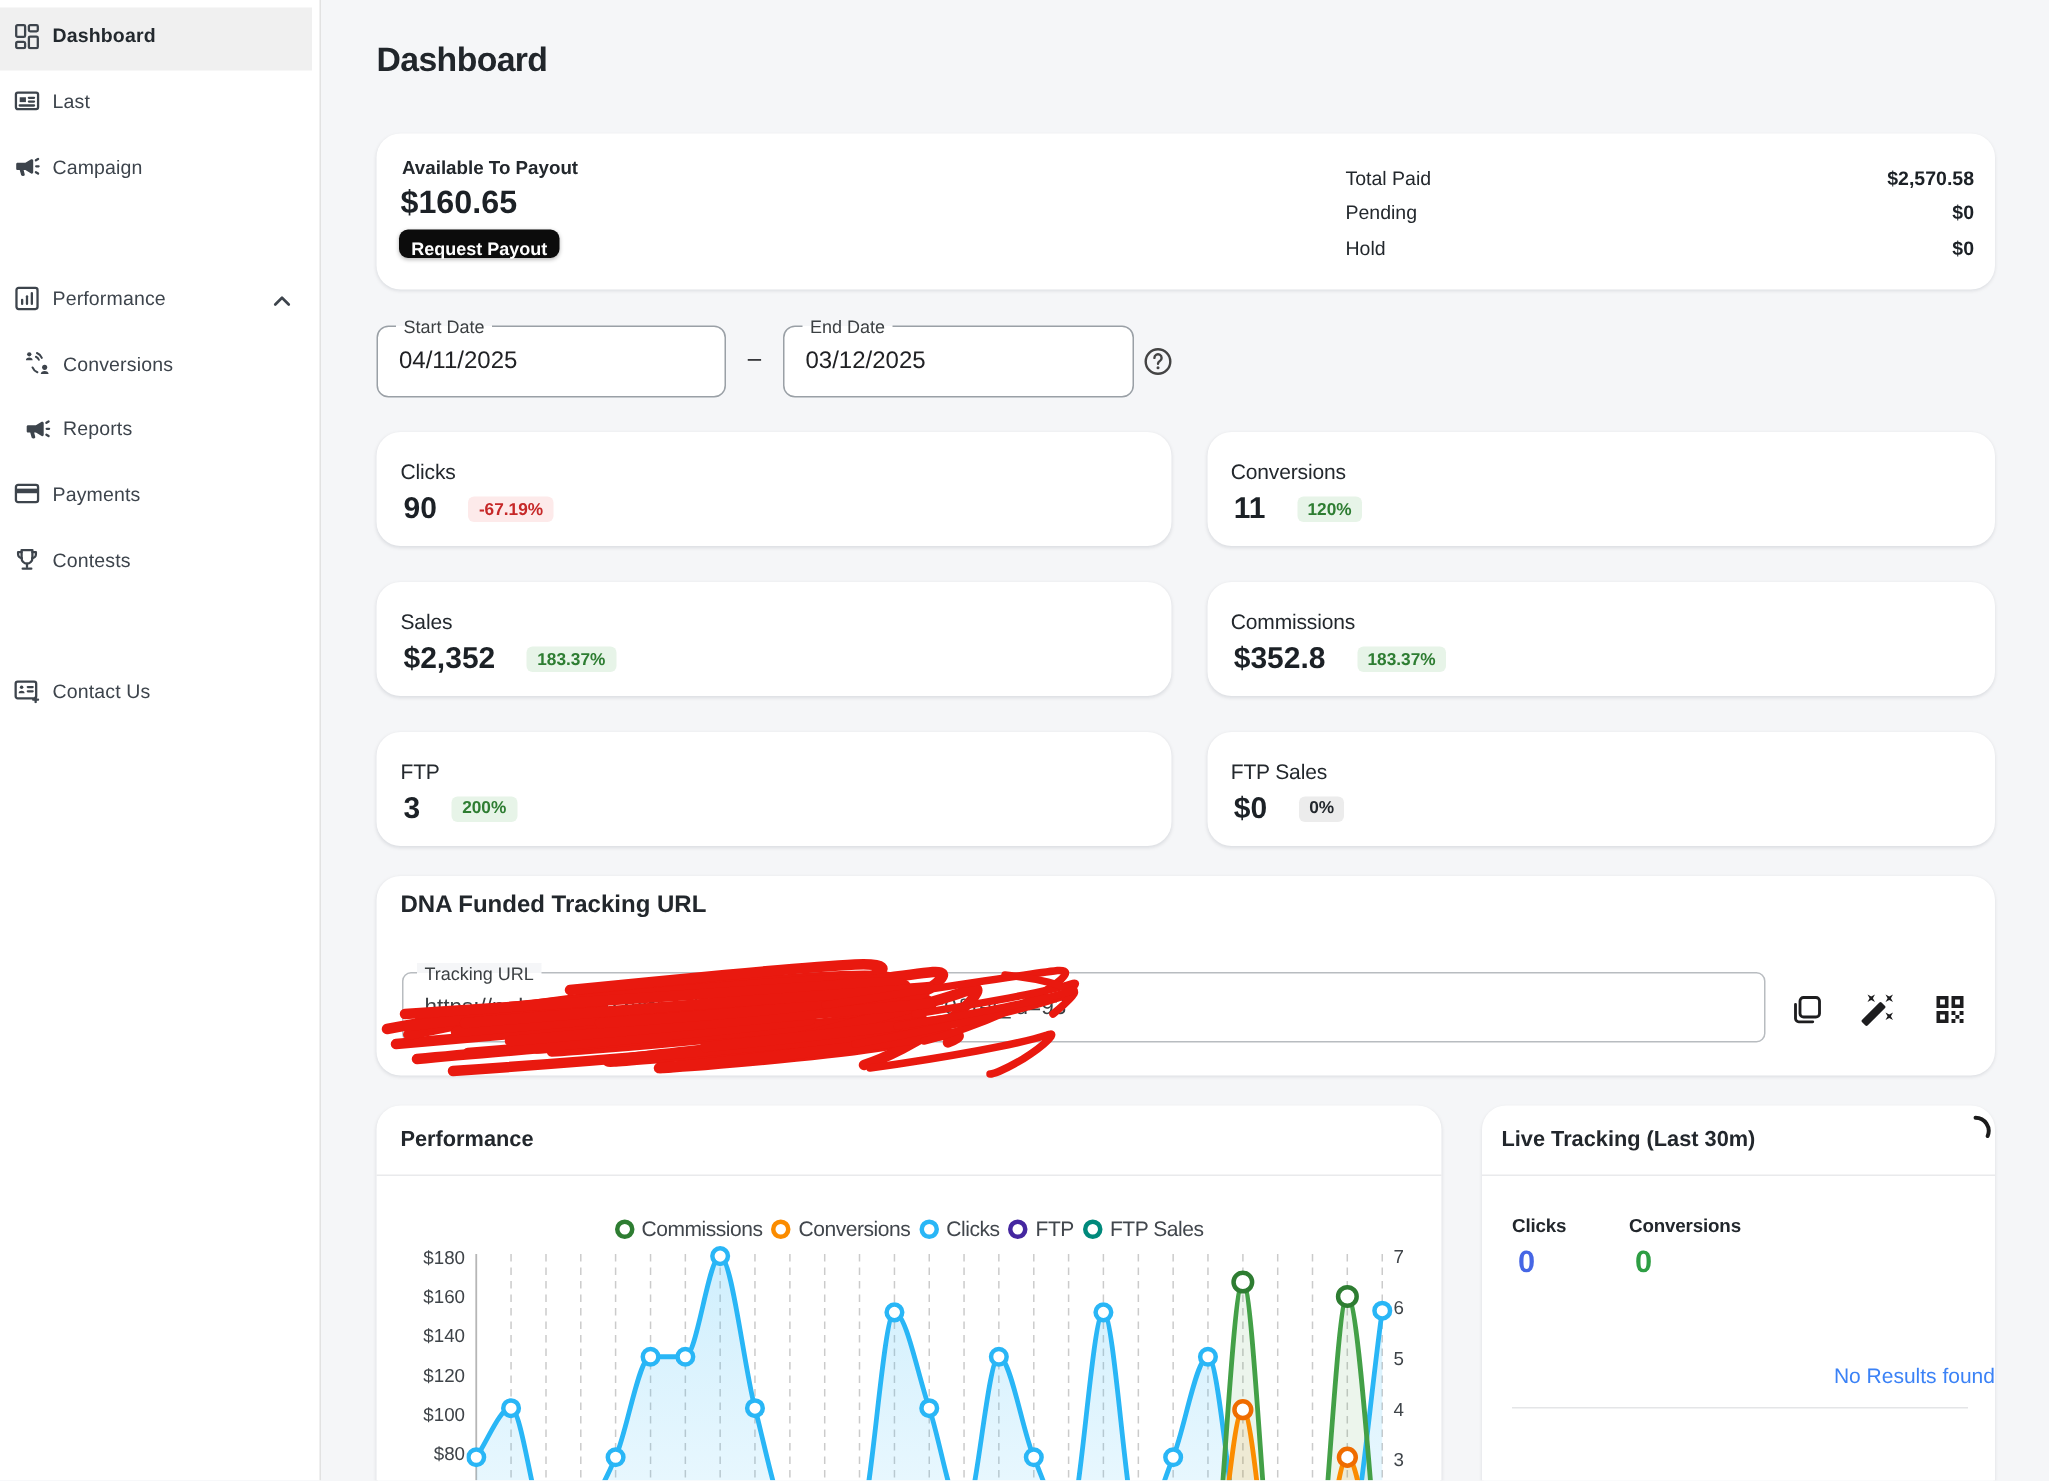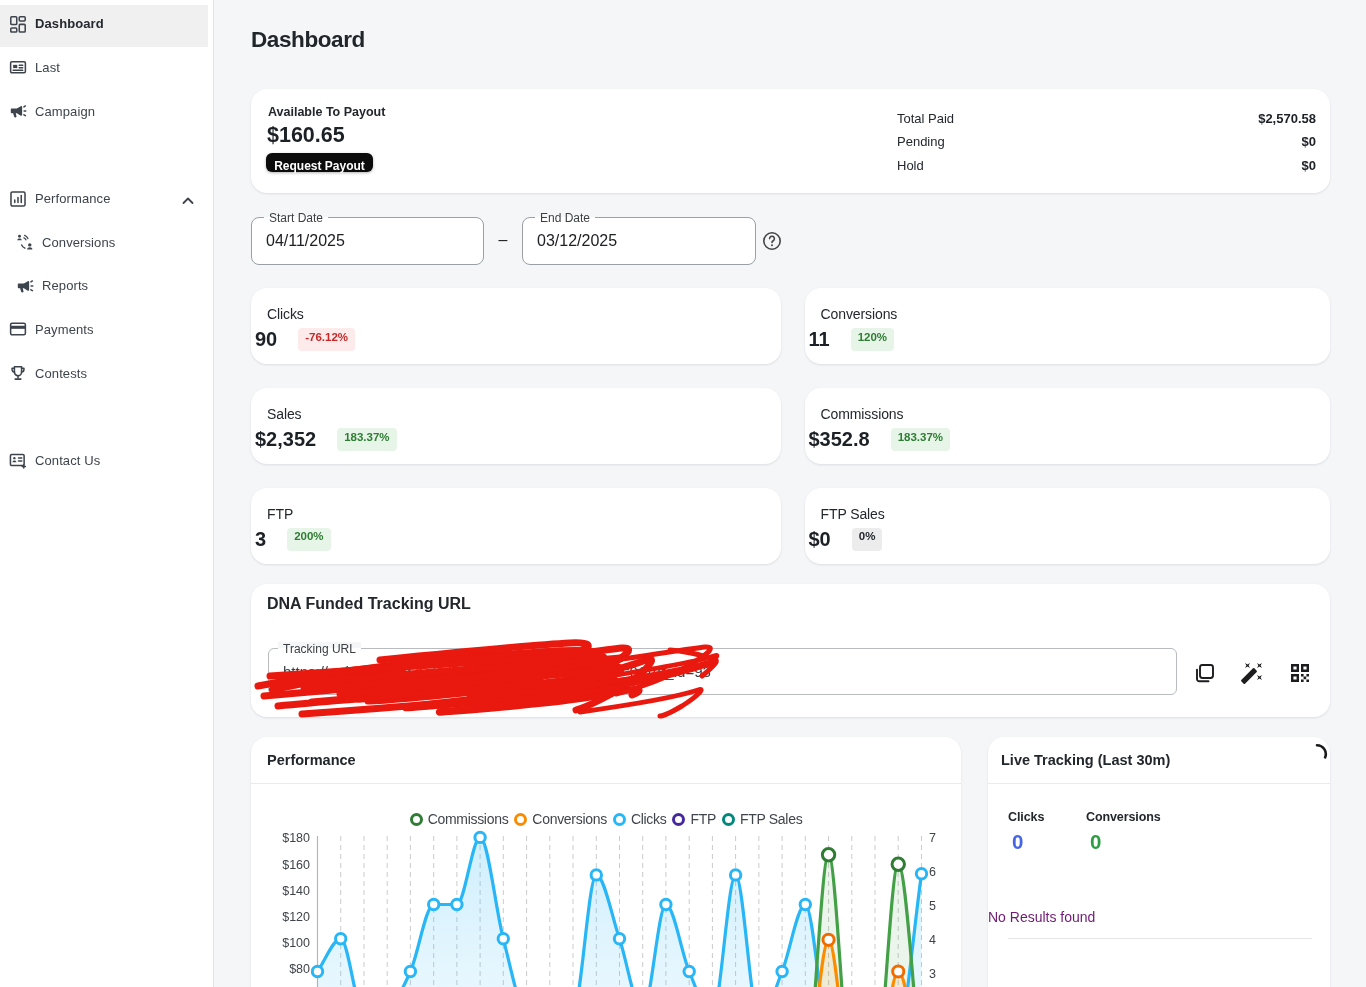--- a/index.html
+++ b/index.html
@@ -7,21 +7,21 @@
 .sidebar { position:absolute; left:0; top:0; width:214px; height:987px; background:#fff; border-right:1px solid #e2e2e2; }
 .nav { position:absolute; left:0; width:208px; height:42px; color:#3d444c; }
 .nav.active { background:#f0f0f0; }
 .nav.active .ntxt { font-weight:700; color:#23292e; }
 .nicw { position:absolute; top:10px; }
 .ntxt { position:absolute; top:11.5px; font-size:13px; font-weight:500; letter-spacing:.1px; }
 .main { position:absolute; left:215px; top:0; width:1151px; height:987px; }
 .h1 { position:absolute; left:251px; top:27px; font-size:22.5px; font-weight:700; color:#21262b; letter-spacing:-.4px; }
 .card { position:absolute; background:#fff; border-radius:16px; box-shadow:0 1px 3px rgba(20,30,40,.07), 0 1px 2px rgba(20,30,40,.04); }
 .slabel { position:absolute; left:16px; top:18px; font-size:14px; letter-spacing:-.1px; color:#23282d; }
-.srow { position:absolute; left:4px; top:40px; display:flex; }
+.srow { position:absolute; left:18px; top:40px; display:flex; align-items:center; }
 .sval { font-size:20px; font-weight:700; color:#1c2126; letter-spacing:0; }
 .badge { margin-left:21px; font-size:11.5px; font-weight:700; padding:2.5px 7px; border-radius:4px; letter-spacing:0; }
 .badge.red { color:#c62828; background:#fdeaea; }
 .badge.green { color:#2e7d32; background:#e7f4e8; }
 .badge.gray { color:#23282d; background:#ececec; }
 .dfield { position:absolute; height:48px; background:#fff; border:1px solid #9aa0a6; border-radius:8px; }
 .dlabel { position:absolute; top:-7px; left:12px; font-size:12px; color:#3c4043; padding:0 5px; background:linear-gradient(to bottom, #f5f6f8 46%, #ffffff 46%); }
 .dval { position:absolute; left:14px; top:14px; font-size:16px; color:#202124; }
 .hdr { position:absolute; left:16px; top:15px; font-size:14.5px; font-weight:700; color:#22272c; }
 .divider { position:absolute; left:0; right:0; height:1px; background:#e9eaec; }
@@ -144,21 +144,21 @@
 <svg style="position:absolute;left:762px;top:231px" width="20" height="20" viewBox="0 0 20 20" fill="none">
     <circle cx="10" cy="10" r="8.2" stroke="#444" stroke-width="1.6"></circle>
     <path d="M7.6 7.6a2.4 2.4 0 1 1 3.6 2.1c-.8.5-1.2.9-1.2 1.8" stroke="#444" stroke-width="1.6" stroke-linecap="round"></path>
     <circle cx="10" cy="14.2" r="1" fill="#444"></circle>
   </svg>
 
 <div class="card" style="left:251px;top:288px;width:530px;height:76px">
 <div class="slabel">Clicks</div>
 <div class="srow">
       <span class="sval">90</span>
-      <span class="badge red">-76.12%</span>
+      <span class="badge red">-67.19%</span>
     </div>
 </div>
 <div class="card" style="left:804.5px;top:288px;width:525.5px;height:76px">
 <div class="slabel">Conversions</div>
 <div class="srow">
       <span class="sval">11</span>
       <span class="badge green">120%</span>
     </div>
 </div>
 <div class="card" style="left:251px;top:388px;width:530px;height:76px">
@@ -293,21 +293,21 @@
 <div class="card" style="left:988px;top:737px;width:342px;height:300px;border-radius:16px 16px 0 0">
   <div class="hdr" style="left:13px">Live Tracking (Last 30m)</div>
   <svg style="position:absolute;left:318px;top:6px" width="22" height="22" viewBox="0 0 22 22" fill="none">
       <path d="M11 2.2 A8.8 8.8 0 0 1 19.1 14.4" stroke="#1b1b1b" stroke-width="2.6" stroke-linecap="round"></path>
     </svg>
   <div class="divider" style="top:46px"></div>
   <div style="position:absolute;left:20px;top:73px;font-size:12.5px;font-weight:700;letter-spacing:-.1px;color:#22272c">Clicks</div>
   <div style="position:absolute;left:24px;top:93px;font-size:20.5px;font-weight:700;color:#4666e5">0</div>
   <div style="position:absolute;left:98px;top:73px;font-size:12.5px;font-weight:700;letter-spacing:-.1px;color:#22272c">Conversions</div>
   <div style="position:absolute;left:102px;top:93px;font-size:20.5px;font-weight:700;color:#2e9e44">0</div>
-  <div style="position:absolute;left:0;top:172px;width:342px;text-align:left;font-size:14px;color:#701a75">No Results found</div>
+  <div style="position:absolute;left:0;top:172px;width:342px;text-align:right;font-size:14px;color:#3b82f6">No Results found</div>
   <div class="divider" style="left:20px;right:18px;top:201px;background:#e4e5e7"></div>
 </div>
 
 <svg style="position:absolute;left:250px;top:628px" width="480" height="95" viewBox="0 0 480 95" fill="none" stroke="#e9190f" stroke-width="7" stroke-linecap="round">
 
 <path d="M8 58 C60 48 140 36 210 30 C270 25 320 21 340 23 C355 25 340 31 300 36 C240 43 160 50 105 56 C65 60 48 63 72 62 C140 58 260 46 325 40 C355 37 372 36 368 41 C362 48 290 56 220 62 C160 67 115 71 108 71 C104 71 150 67 215 61"></path>
 <path d="M30 50 C110 41 220 30 290 26 C330 23 352 27 342 32 C326 40 240 48 175 54 C125 58 90 61 82 61"></path>
 <path d="M14 68 C90 61 220 50 305 43 C350 39 376 38 370 43 C362 50 290 58 225 64 C163 70 122 73 118 73 C116 73 165 69 230 63"></path>
 <path d="M28 78 C110 70 250 60 330 53 C360 50 372 51 364 56 C350 62 270 70 205 76 C168 79 148 81 158 79 C180 75 260 68 320 61"></path>
 <path d="M52 86 C140 80 270 69 340 61 C364 58 374 59 367 63 C354 70 280 77 220 82 C190 84 182 85 196 83"></path>

